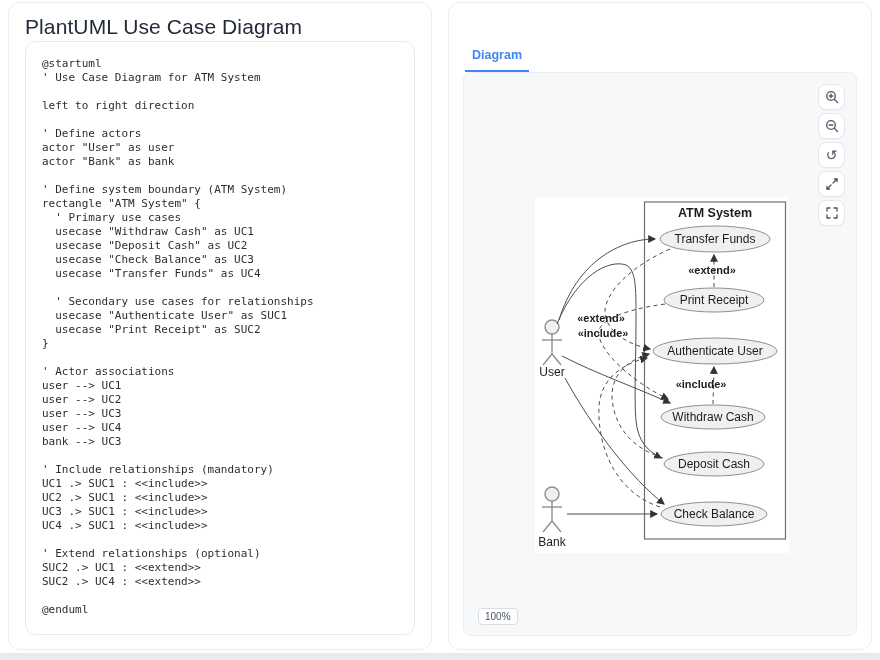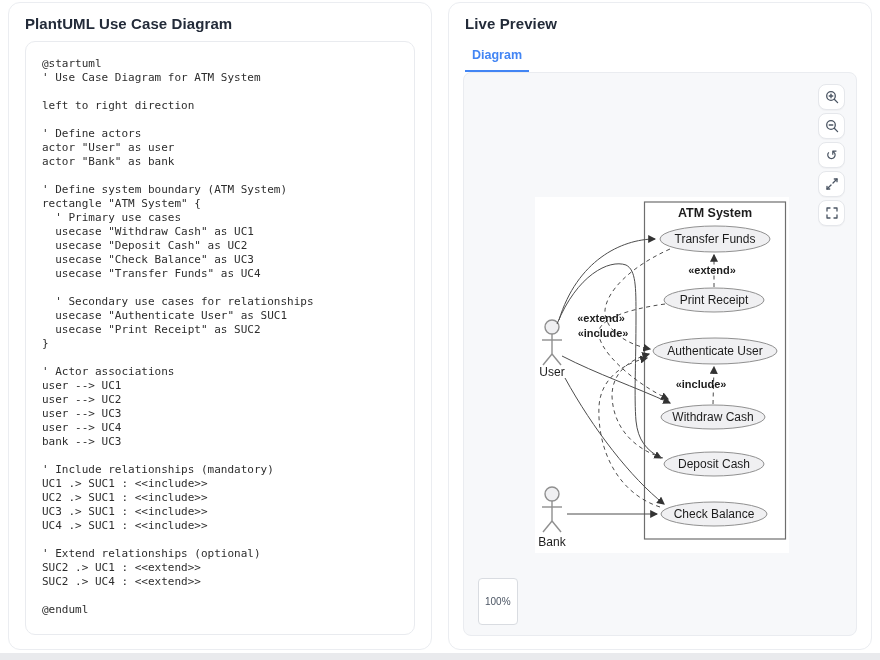--- a/index.html
+++ b/index.html
@@ -9,21 +9,21 @@
     font-family:"Liberation Sans",sans-serif;
   }
   .bottom-strip{position:absolute;left:0;right:0;bottom:0;height:7px;background:#e9eaed;}
   .card{
     position:absolute;top:2px;height:648px;width:424px;box-sizing:border-box;
     background:#fff;border:1px solid #ebedf1;border-radius:12px;
   }
   .card.left{left:8px;}
   .card.right{left:448px;}
   .card-title{
-    margin:12px 16px 0;font-size:15px;font-weight:bold;color:#232b39;letter-spacing:.1px;
+    margin:12px 16px 0;font-size:21px;font-weight:normal;color:#232b39;letter-spacing:.1px;
   }
   
   .code-box{
     position:absolute;left:16px;right:16px;top:38px;bottom:14px;box-sizing:border-box;
     border:1px solid #e9ebef;border-radius:10px;padding:15px 16px 6px;overflow:hidden;background:#fff;
   }
   pre.code{
     margin:0;font-family:"DejaVu Sans Mono","Liberation Mono",monospace;
     font-size:11px;line-height:14px;color:#2d2d2d;white-space:pre;
   }
@@ -39,21 +39,21 @@
     background:#f7f8fa;border:1px solid #eaecf0;border-radius:8px;
   }
   .btn-col{position:absolute;top:11px;right:11px;display:flex;flex-direction:column;gap:3px;}
   .tool-btn{
     width:27px;height:26px;box-sizing:border-box;background:#fff;border:1px solid #e5e7eb;
     border-radius:8px;color:#4b5563;display:flex;align-items:center;justify-content:center;
     box-shadow:0 1px 1px rgba(0,0,0,.03);padding:0;cursor:pointer;font-size:14px;line-height:1;
   }
   .zoom-badge{
     position:absolute;left:14px;bottom:10px;background:#fff;border:1px solid #d9dce1;
-    border-radius:4px;font-size:10px;color:#4b5563;padding:17px 6px;
+    border-radius:4px;font-size:10px;color:#4b5563;padding:2px 6px;
   }
   .canvas{position:absolute;left:71px;top:124px;width:254px;height:356px;background:#fff;}
   
   .dsvg text{font-family:"Liberation Sans","DejaVu Sans",sans-serif;font-size:12px;fill:#1c1c1c;}
   .dsvg .sys-title{font-size:12.5px;font-weight:bold;}
   .dsvg .guill{font-size:11px;font-weight:bold;}
   .dsvg .uc{fill:#f0f0f2;stroke:#909090;stroke-width:1;}
   .dsvg .boundary{fill:#ffffff;stroke:#6e6e6e;stroke-width:1.2;}
   .dsvg .edge{fill:none;stroke:#4d4d4d;stroke-width:1;}
   .dsvg .edge.dash{stroke-dasharray:4 3.5;}
@@ -103,21 +103,20 @@
 
 ' Extend relationships (optional)
 SUC2 .&gt; UC1 : &lt;&lt;extend&gt;&gt;
 SUC2 .&gt; UC4 : &lt;&lt;extend&gt;&gt;
 
 @enduml</pre>
   </div>
 </section>
 
 <section class="card right">
-  <h2 class="card-title">Live Preview</h2>
 
   <div class="tabs">
     <div class="tab active">Diagram</div>
   </div>
 
   <div class="preview">
 
     <div class="btn-col">
       <button class="tool-btn">
         <svg width="14" height="14" viewBox="0 0 14 14" fill="none" stroke="currentColor" stroke-width="1.3" stroke-linecap="round">

